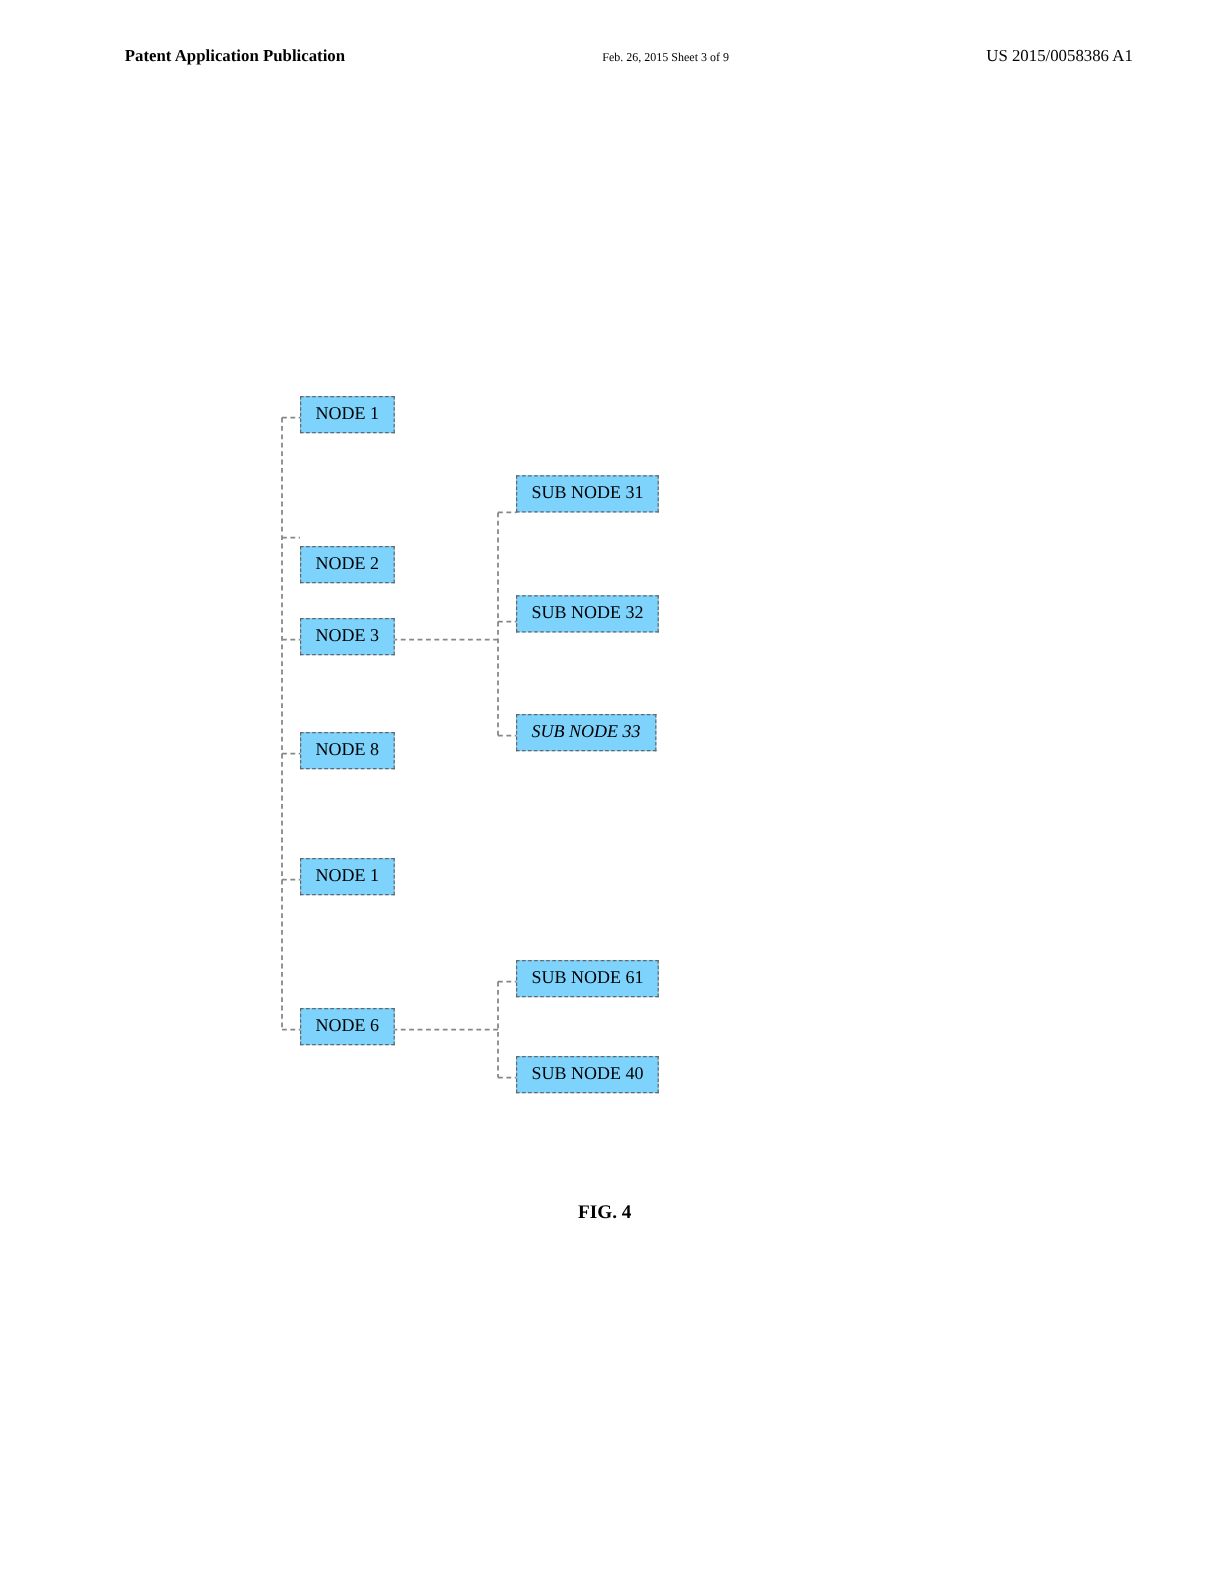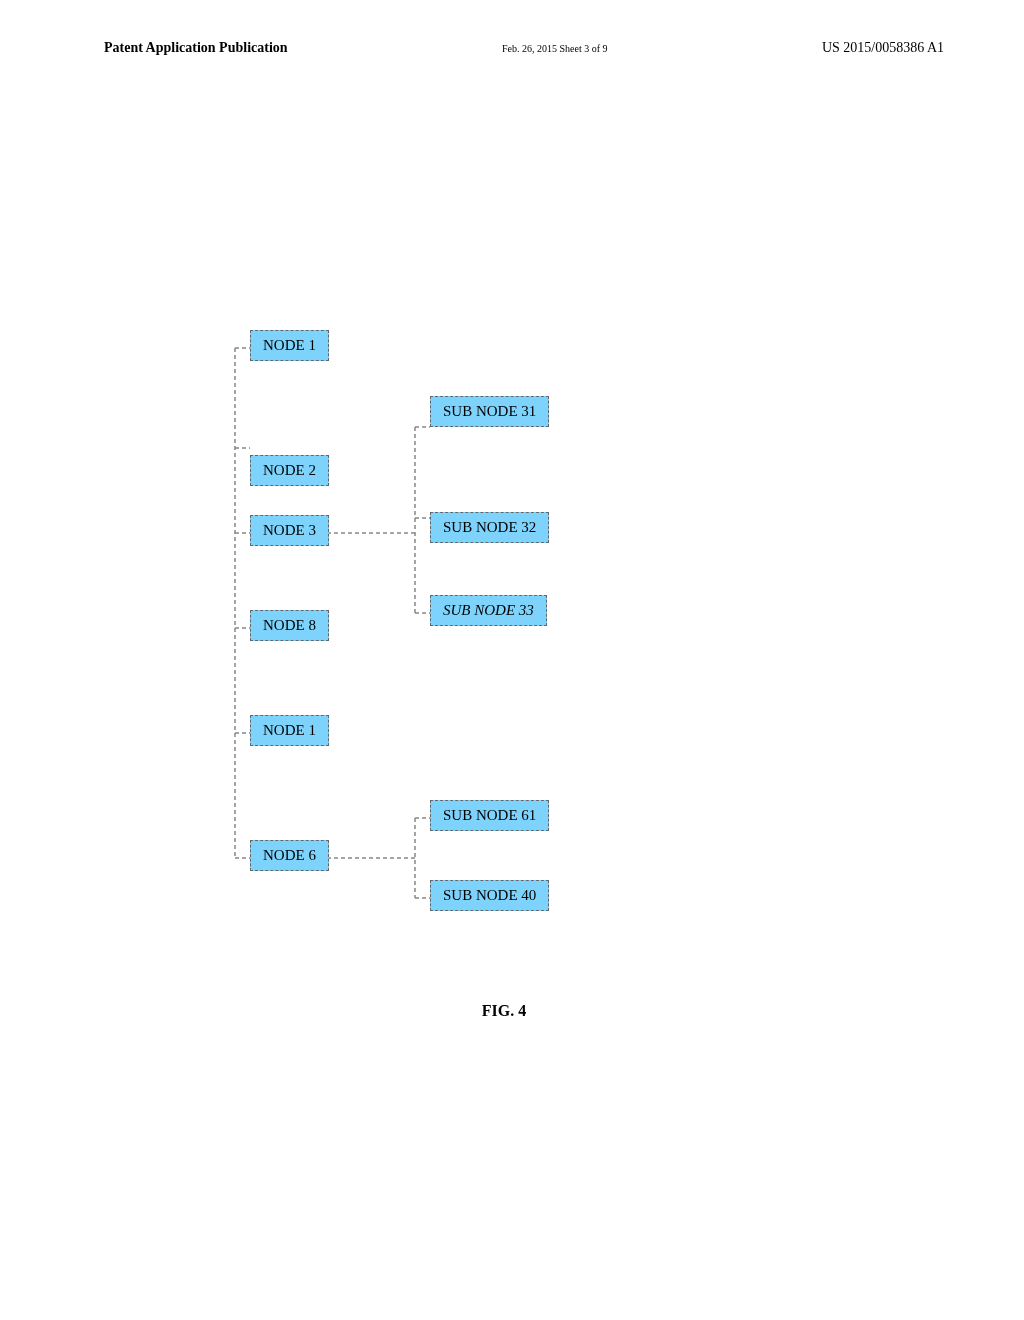--- a/index.html
+++ b/index.html
@@ -138,21 +138,21 @@
   <div class="node-box" style="left: 50px; top: 415px;">
     <span>NODE 1</span>
   </div>
   <div class="node-box" style="left: 50px; top: 540px;">
     <span>NODE 6</span>
   </div>
 
   <div class="node-box" style="left: 230px; top: 96px;">
     <span>SUB NODE 31</span>
   </div>
-  <div class="node-box" style="left: 230px; top: 212px; text-align: center;">
+  <div class="node-box" style="left: 230px; top: 196px; text-align: center;">
     <span>SUB NODE 32</span>
   </div>
   <div class="node-box" style="left: 230px; top: 295px; font-style: italic;">
     <span>SUB NODE 33</span>
   </div>
   <div class="node-box" style="left: 230px; top: 500px;">
     <span>SUB NODE 61</span>
   </div>
   <div class="node-box" style="left: 230px; top: 580px;">
     <span>SUB NODE 40</span>

